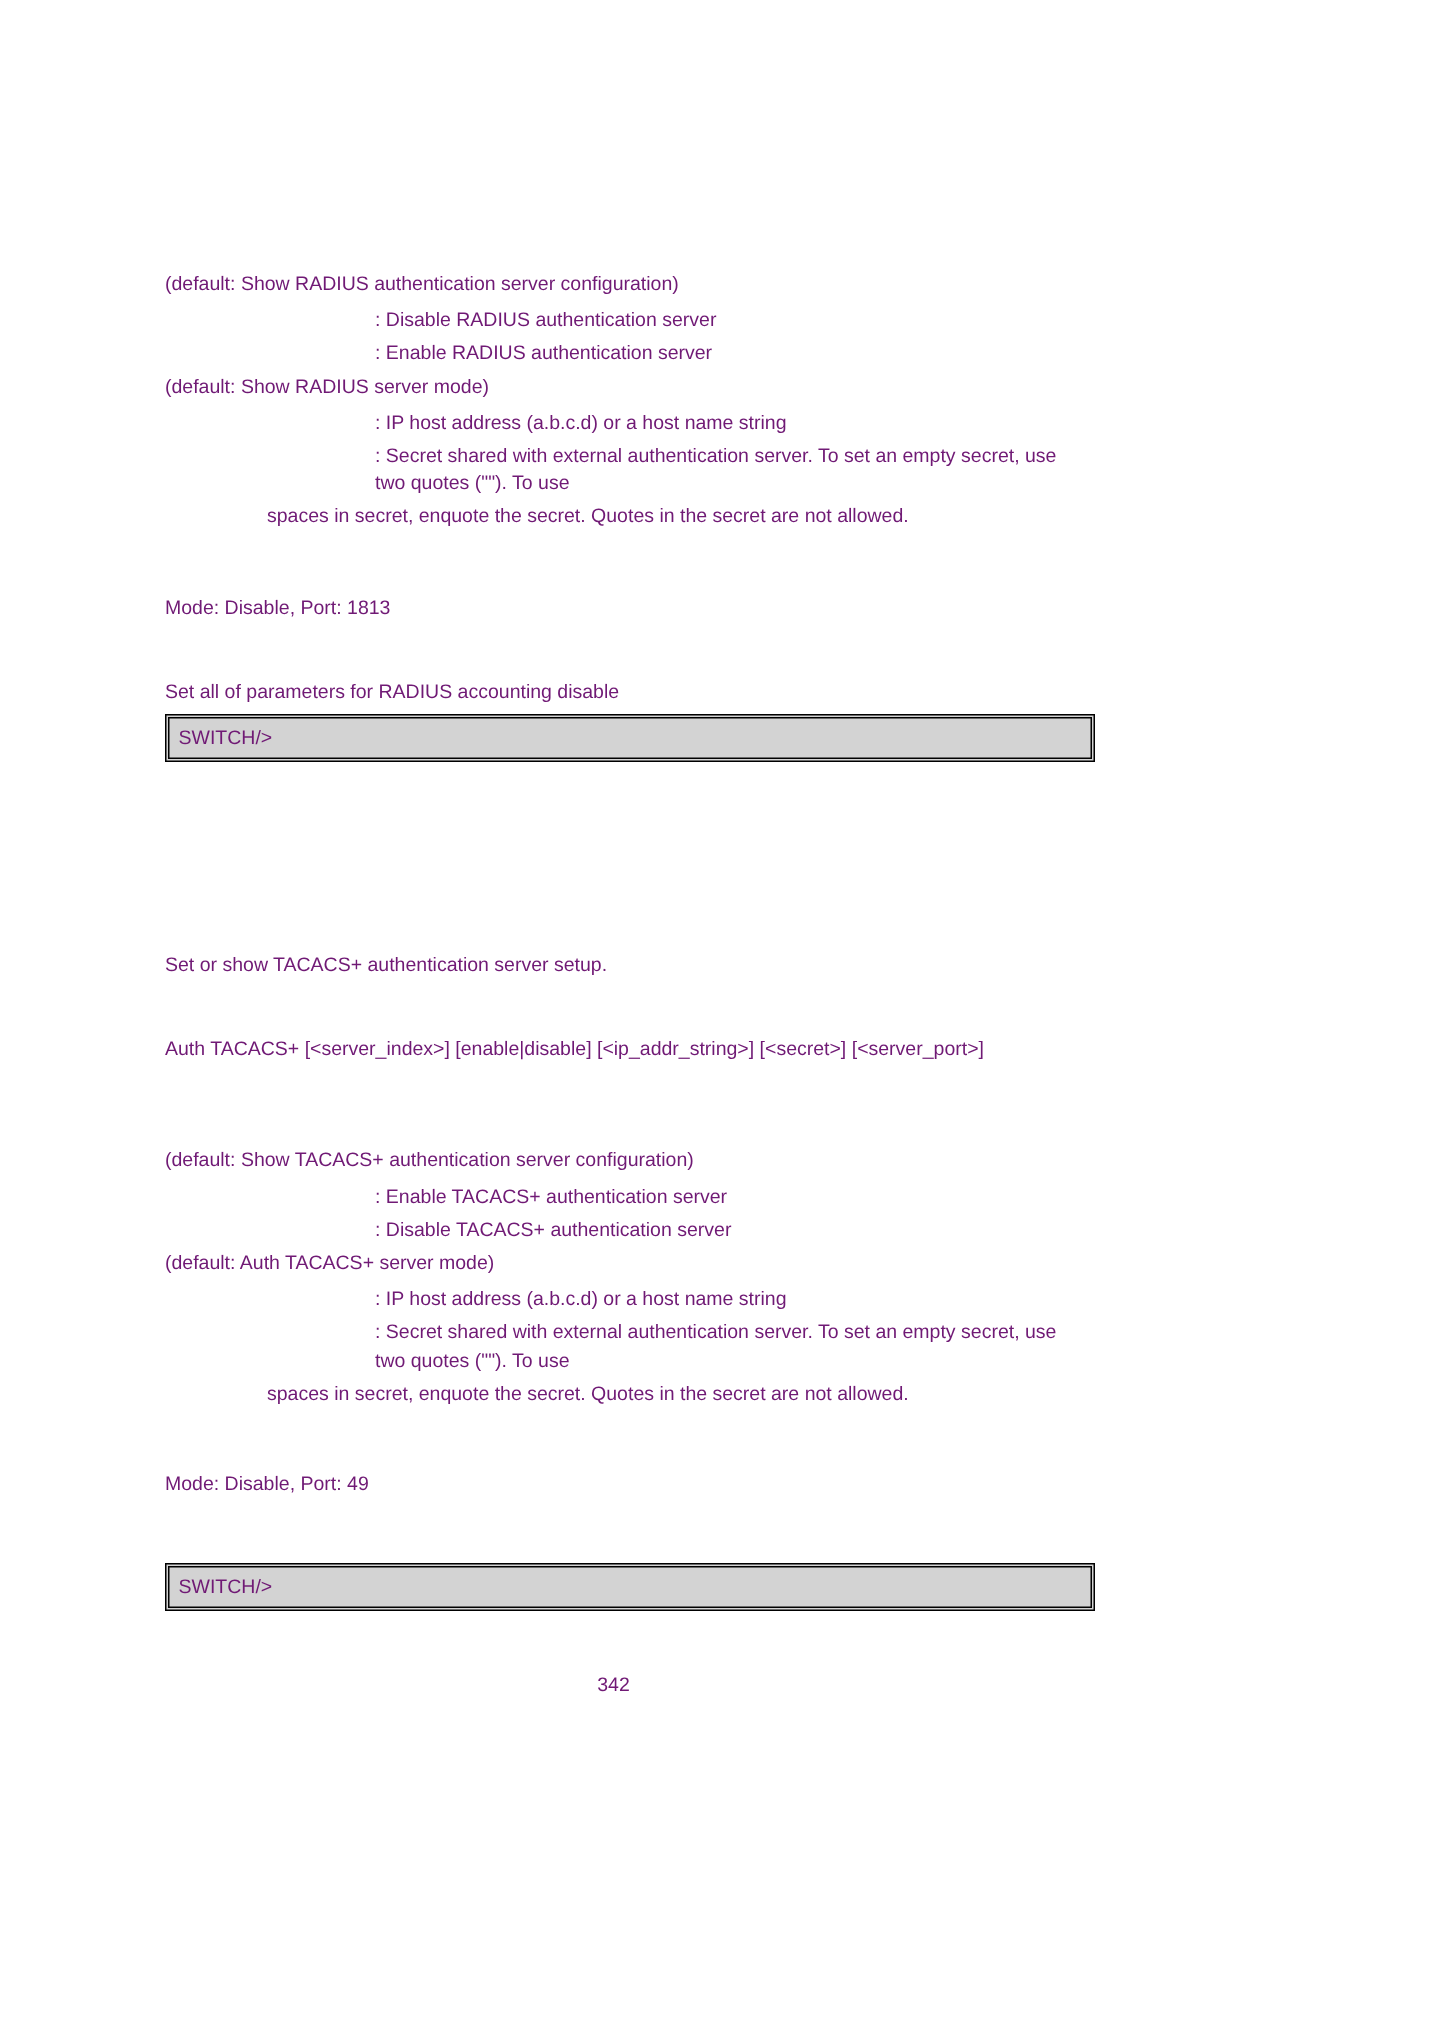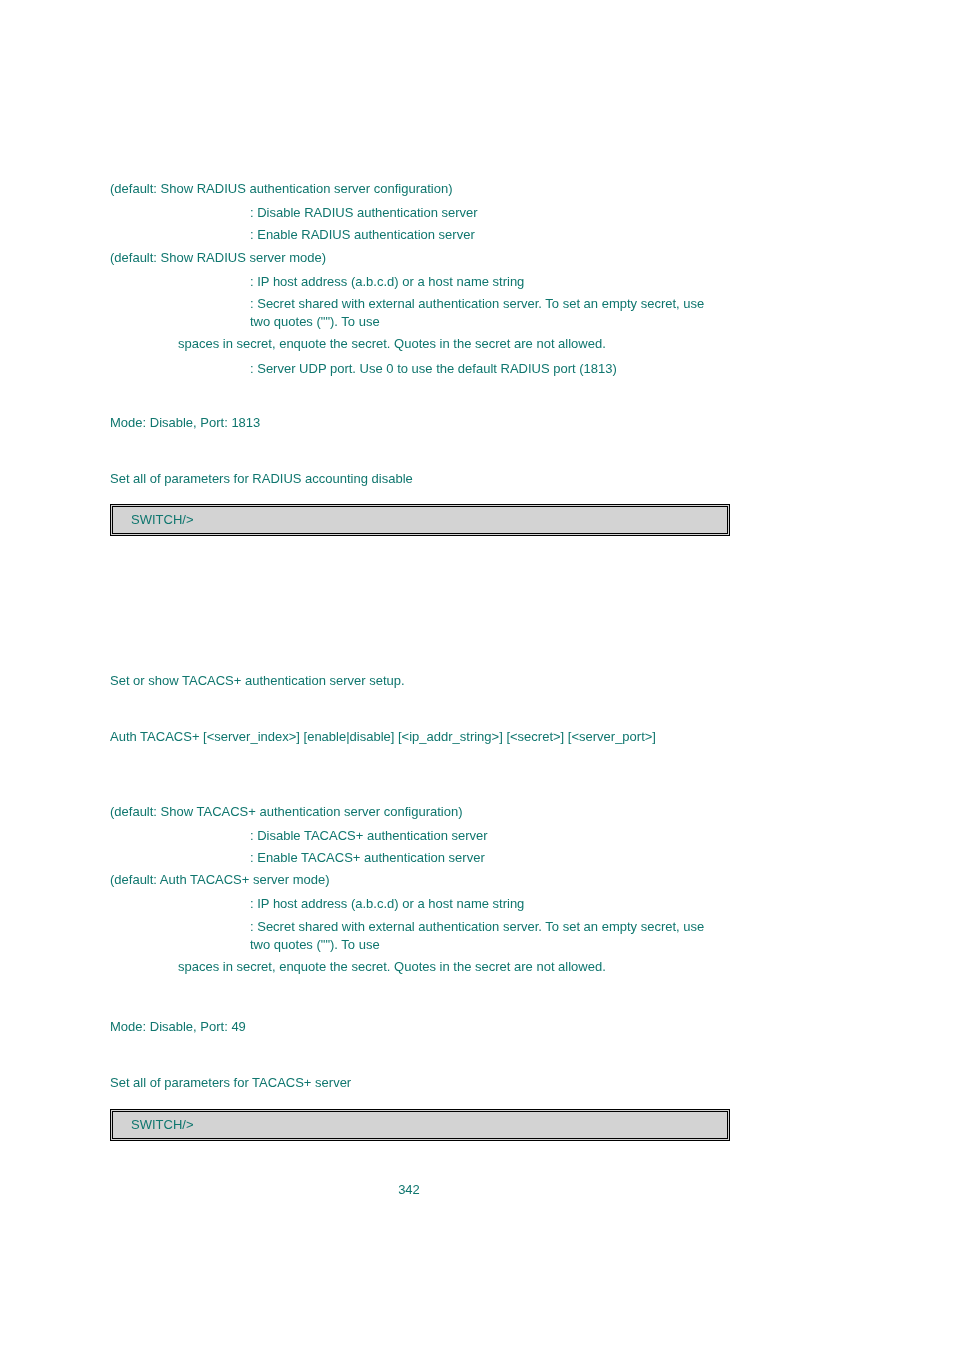--- a/index.html
+++ b/index.html
@@ -8,21 +8,21 @@
     background: #ffffff;
     width: 954px;
   }
   .page {
     box-sizing: border-box;
     width: 808px;
     min-height: 1350px;
     padding: 180px 100px 40px 110px;
     font-family: Arial, Helvetica, sans-serif;
     font-size: 13px;
-    color: #0f766e;
+    color: #701a75;
     line-height: 1.4;
   }
   .block { margin-bottom: 6px; }
   .line {
     display: flex;
     margin: 4px 0;
   }
   .label {
     flex: 0 0 140px;
   }
@@ -30,24 +30,24 @@
     flex: 1;
   }
   .indent-continue {
     margin-left: 68px;
   }
   .section-gap { height: 32px; }
   .big-gap { height: 60px; }
   .cmdbox {
     border: 3px double #000;
     background: #d3d3d3;
-    padding: 4px 18px;
+    padding: 4px 6px;
     width: 620px;
     box-sizing: border-box;
-    margin: 16px 0;
+    margin: 6px 0;
   }
   .pagenum {
     text-align: center;
     margin-top: 40px;
     font-size: 13px;
   }
 </style>
 </head>
 <body>
 
@@ -70,21 +70,20 @@
     <span class="label"></span>
     <span class="rest">: IP host address (a.b.c.d) or a host name string</span>
   </div>
   <div class="line">
     <span class="label"></span>
     <span class="rest">: Secret shared with external authentication server. To set an empty secret, use two quotes (""). To use</span>
   </div>
   <div class="block indent-continue">spaces in secret, enquote the secret. Quotes in the secret are not allowed.</div>
   <div class="line">
     <span class="label"></span>
-    <span class="rest">: Server UDP port. Use 0 to use the default RADIUS port (1813)</span>
   </div>
 
   <div class="section-gap"></div>
 
   <div class="block">Mode: Disable, Port: 1813</div>
 
   <div class="section-gap"></div>
 
   <div class="block">Set all of parameters for RADIUS accounting disable</div>
 
@@ -101,25 +100,25 @@
 
   <div class="block">Auth TACACS+ [&lt;server_index&gt;] [enable|disable] [&lt;ip_addr_string&gt;] [&lt;secret&gt;] [&lt;server_port&gt;]</div>
 
   <div class="section-gap"></div>
   <div style="height:18px"></div>
 
   <div class="block">(default: Show TACACS+ authentication server configuration)</div>
 
   <div class="line">
     <span class="label"></span>
-    <span class="rest">: Disable TACACS+ authentication server</span>
+    <span class="rest">: Enable TACACS+ authentication server</span>
   </div>
   <div class="line">
     <span class="label"></span>
-    <span class="rest">: Enable TACACS+ authentication server</span>
+    <span class="rest">: Disable TACACS+ authentication server</span>
   </div>
 
   <div class="block">(default: Auth TACACS+ server mode)</div>
 
   <div class="line">
     <span class="label"></span>
     <span class="rest">: IP host address (a.b.c.d) or a host name string</span>
   </div>
   <div class="line">
     <span class="label"></span>
@@ -129,21 +128,20 @@
   <div class="line">
     <span class="label"></span>
   </div>
 
   <div class="section-gap"></div>
 
   <div class="block">Mode: Disable, Port: 49</div>
 
   <div class="section-gap"></div>
 
-  <div class="block">Set all of parameters for TACACS+ server</div>
 
   <div class="cmdbox">
     <span>SWITCH/&gt;</span>
   </div>
 
   <div class="pagenum">342</div>
 
 </div>
 
 </body></html>

